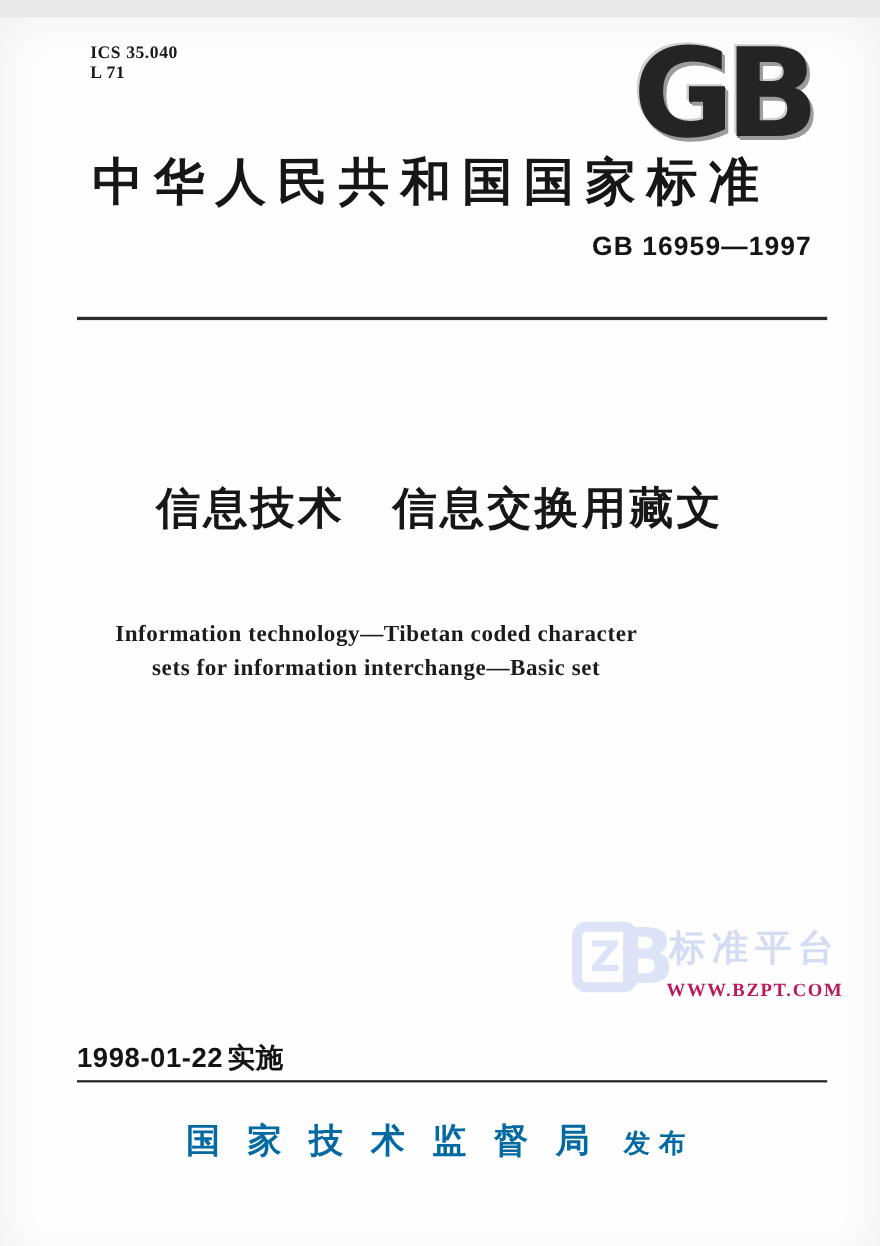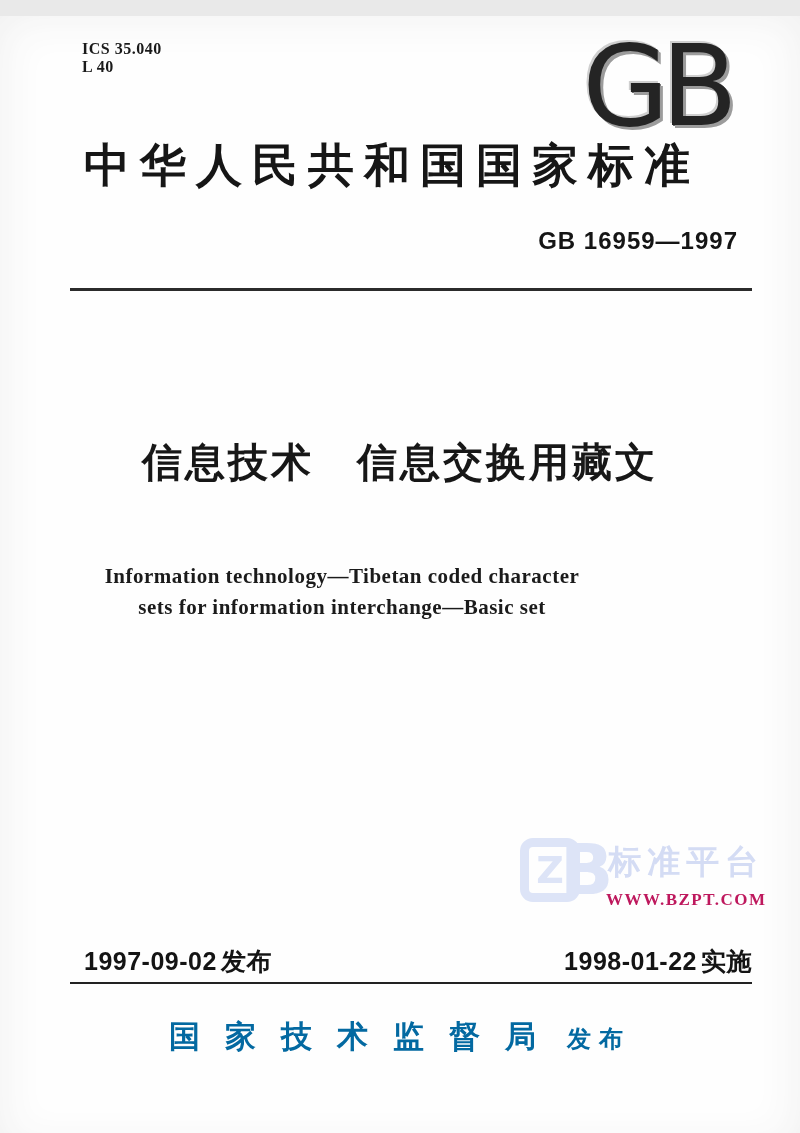--- a/index.html
+++ b/index.html
@@ -22,35 +22,35 @@
     letter-spacing:0.5px;color:#1a1a1a;
   }
 
   
   .gb-logo{
     position:absolute;left:556px;top:18px;width:200px;height:112px;
     text-align:center;
   }
   .gb-logo-text{
     font-family:"DejaVu Sans","Liberation Sans",sans-serif;
-    font-weight:400;font-size:112px;line-height:104px;
+    font-weight:700;font-size:112px;line-height:104px;
     letter-spacing:-8px;color:#242424;
     text-shadow:3px 3px 0 #9c9c9c,-2px -2px 0 #cfcfcf,1px 1px 0 #6e6e6e;
   }
 
   
   .standard-name{
     position:absolute;left:84px;top:124px;width:700px;
     font-family:"Liberation Serif","DejaVu Serif",serif;
     font-weight:bold;font-size:46px;line-height:52px;
     letter-spacing:10px;white-space:nowrap;color:#161616;
   }
 
   .standard-number{
-    position:absolute;right:62px;top:211px;
+    position:absolute;right:62px;top:195px;
     font-family:"Liberation Sans","DejaVu Sans",sans-serif;
     font-weight:bold;font-size:24px;letter-spacing:1px;color:#151515;
   }
 
   .rule{position:absolute;left:70px;width:682px;height:3px;background:#2b2b2b;}
   .rule-top{top:272px;}
   .rule-bottom{top:966px;height:2px;background:#222;}
 
   
   .title-cn{
@@ -126,21 +126,21 @@
     font-weight:bold;font-size:24px;letter-spacing:8px;margin-left:6px;
   }
 </style>
 </head>
 <body>
 
 <div class="page">
 
   <div class="ics-block">
     <div>ICS 35.040</div>
-    <div>L 40</div>
+    <div>L 71</div>
   </div>
 
   <div class="gb-logo">
     <span class="gb-logo-text">GB</span>
   </div>
 
   <div class="standard-name">中华人民共和国国家标准</div>
 
   <div class="standard-number">GB 16959—1997</div>
 
@@ -162,23 +162,20 @@
       </div>
       <span class="wm-b">B</span>
     </div>
     <div class="wm-text">
       <div class="wm-name">标准平台</div>
       <div class="wm-url">WWW.BZPT.COM</div>
     </div>
   </div>
 
   <div class="dates-row">
-    <div class="date-item date-left">
-      <span>1997-09-02</span><span class="date-label">发布</span>
-    </div>
     <div class="date-item">
       <span>1998-01-22</span><span class="date-label">实施</span>
     </div>
   </div>
 
   <div class="rule rule-bottom"></div>
 
   <div class="publisher">
     <span class="publisher-name">国家技术监督局</span><span class="publisher-suffix">发布</span>
   </div>

